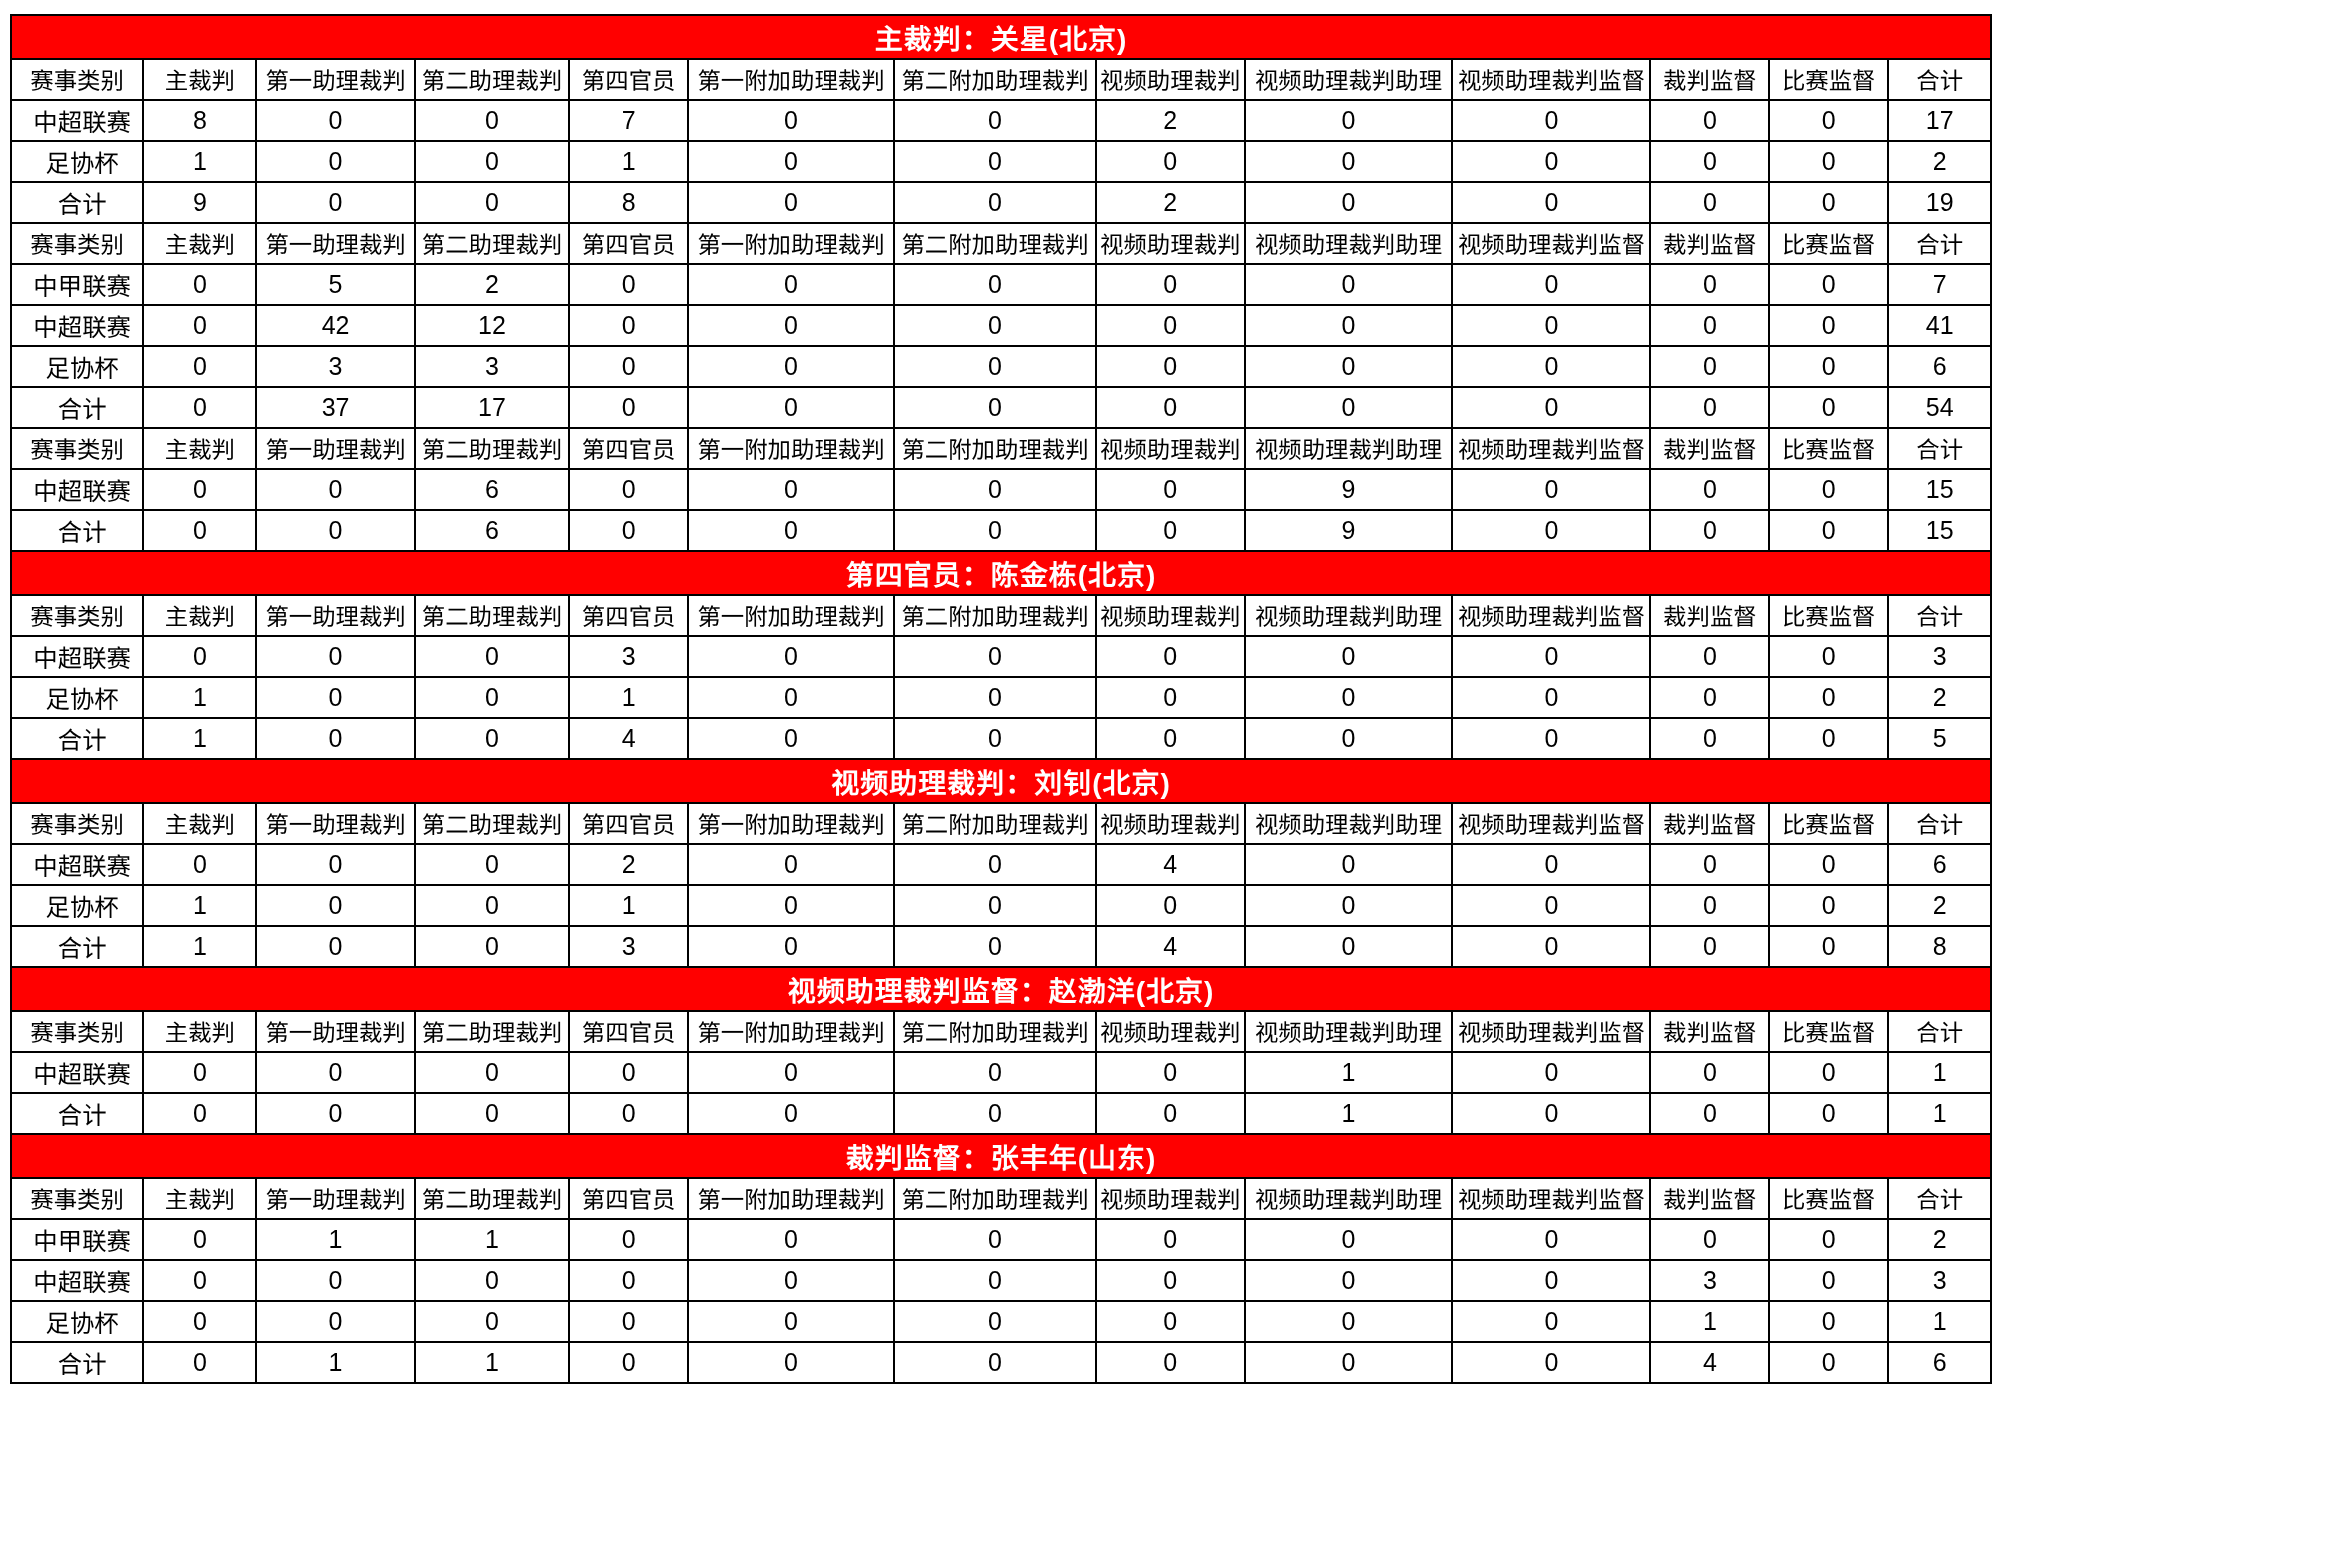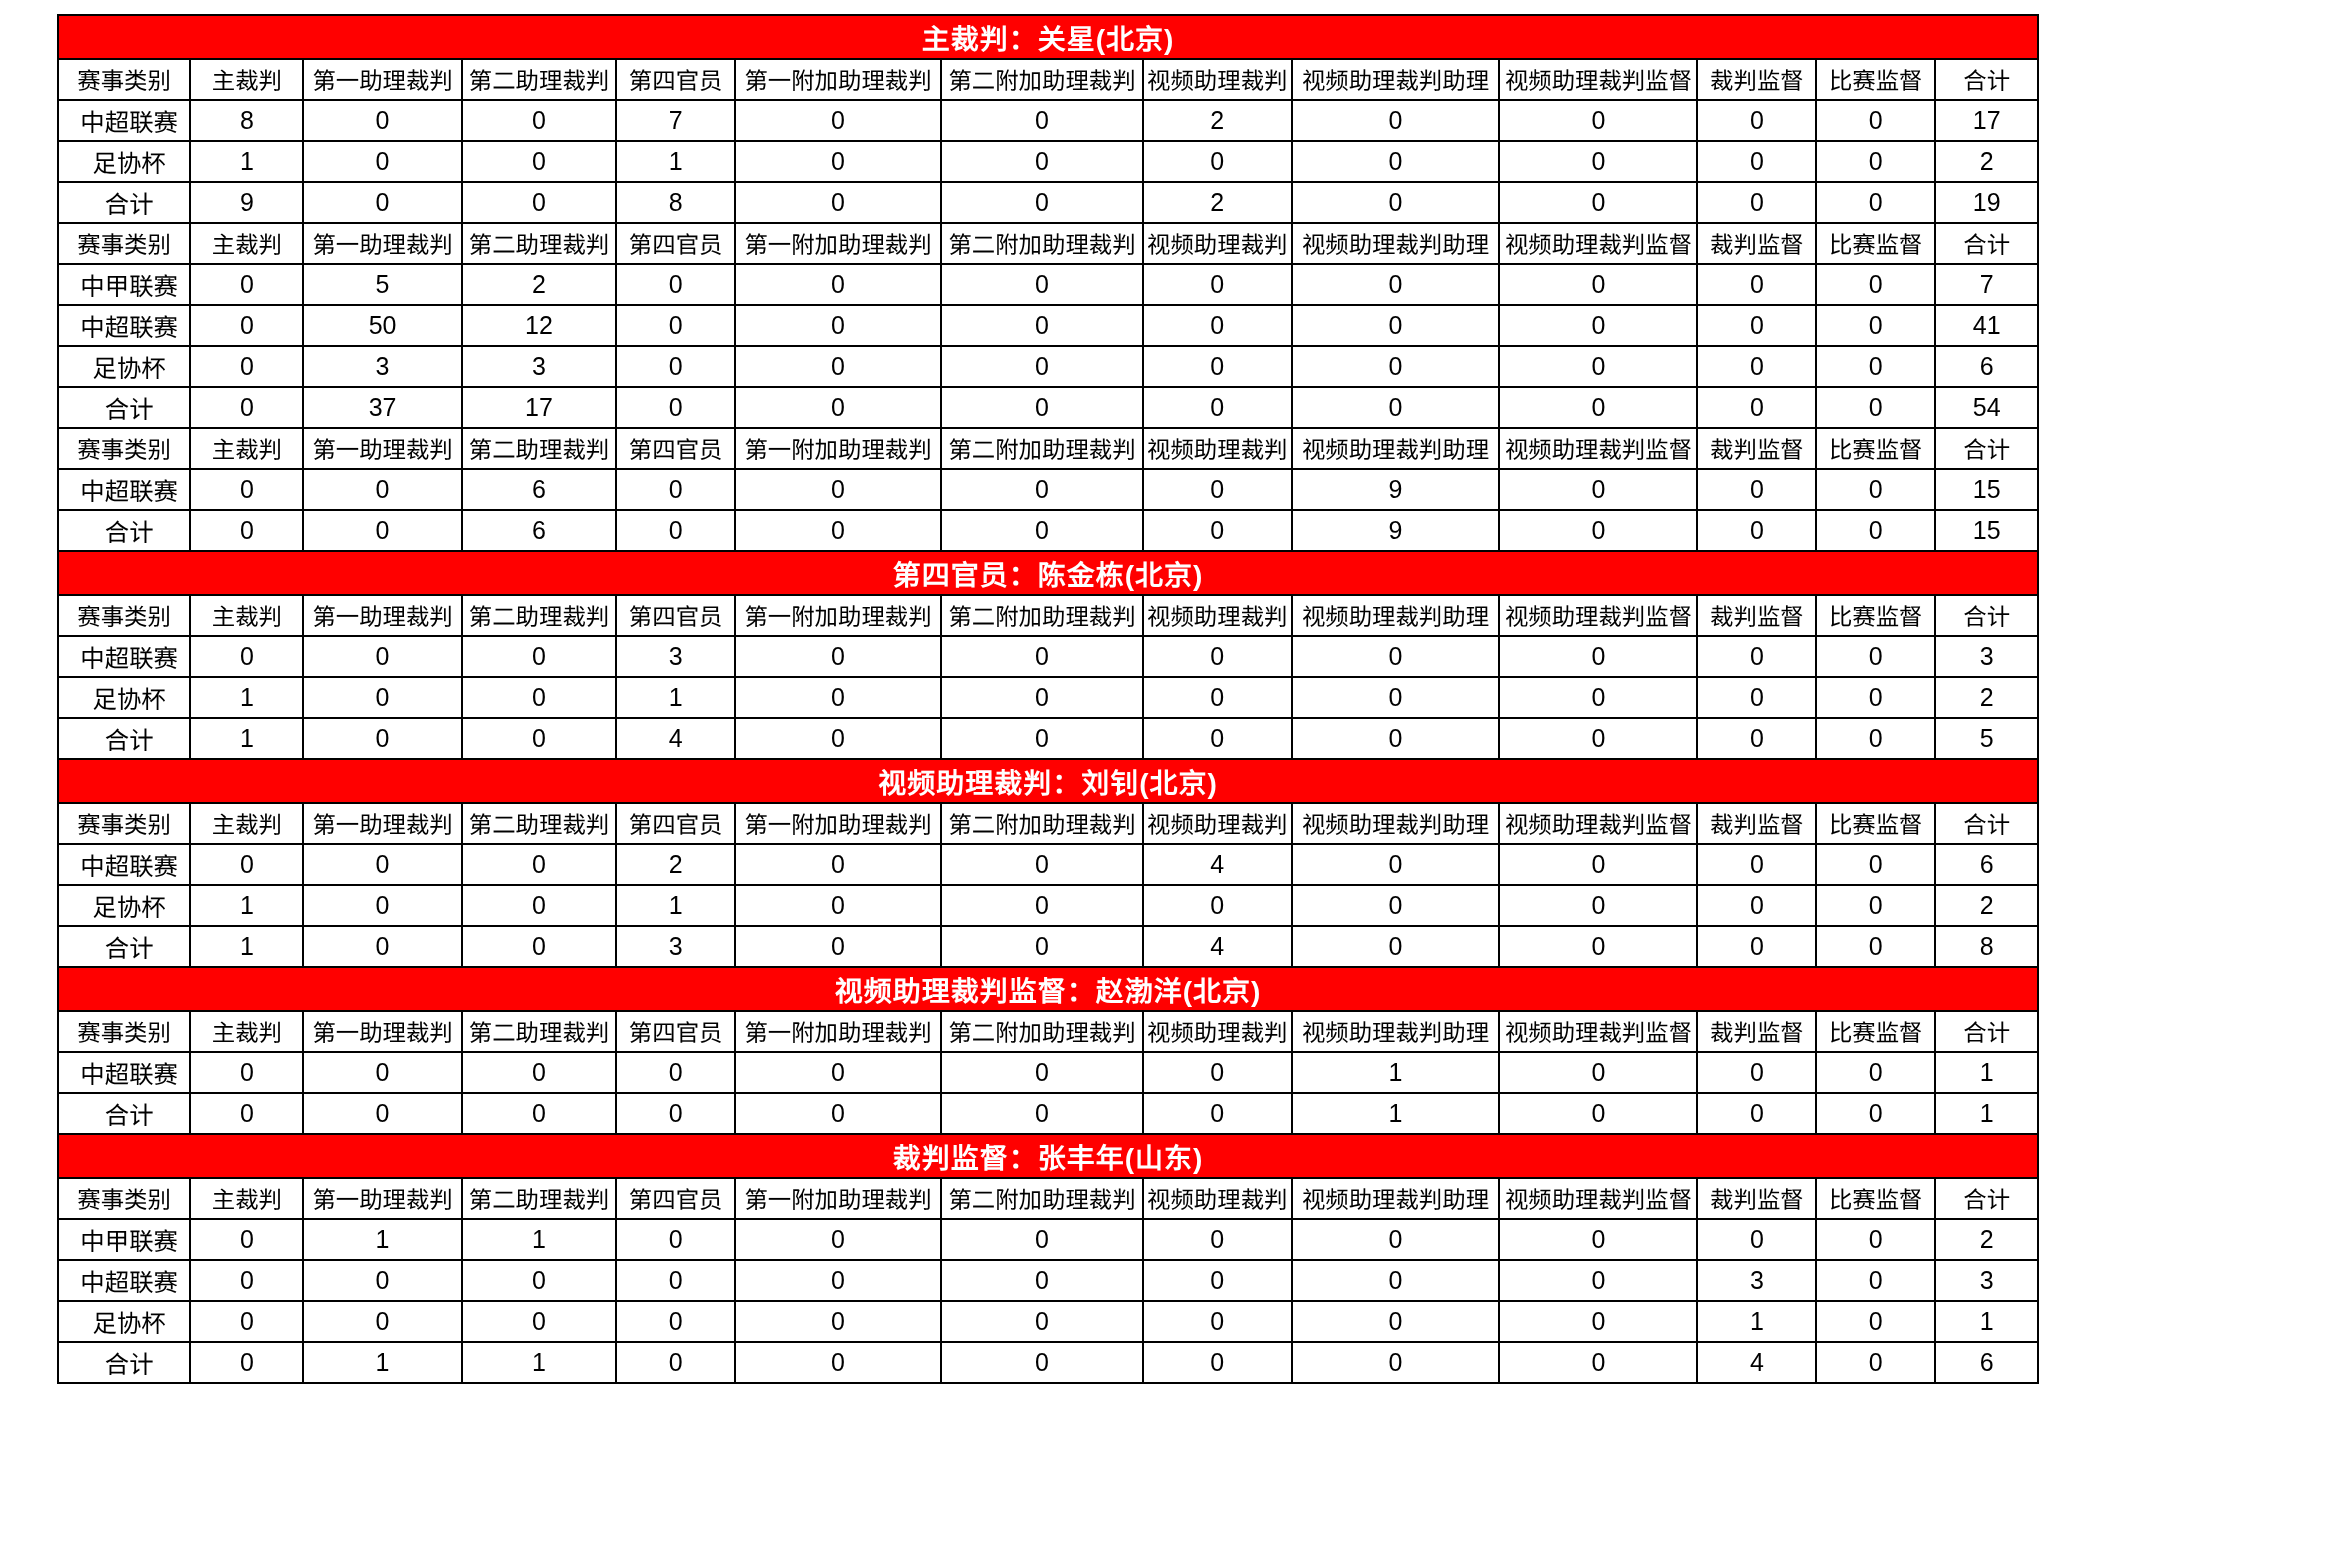--- a/index.html
+++ b/index.html
@@ -12,21 +12,20 @@
   * { box-sizing: border-box; }
   html, body {
     margin: 0;
     padding: 0;
     background: var(--page-bg);
     font-family: "Liberation Sans", sans-serif;
   }
   .page {
     width: 2002px;
     padding: 13.7px 9.8px 3.9px 9.8px;
-    margin-left: 47px;
   }
   table.ref-table {
     width: 100%;
     border-collapse: collapse;
     table-layout: fixed;
   }
   table.ref-table th,
   table.ref-table td {
     border: 2px solid var(--border-color);
     border-top-width: 2.9px;
@@ -170,21 +169,21 @@
           <td class="value-cell">0</td>
           <td class="value-cell">0</td>
           <td class="value-cell">0</td>
           <td class="value-cell">0</td>
           <td class="value-cell">0</td>
           <td class="value-cell">7</td>
         </tr>
         <tr>
           <td class="category-cell">中超联赛</td>
           <td class="value-cell">0</td>
-          <td class="value-cell">50</td>
+          <td class="value-cell">42</td>
           <td class="value-cell">12</td>
           <td class="value-cell">0</td>
           <td class="value-cell">0</td>
           <td class="value-cell">0</td>
           <td class="value-cell">0</td>
           <td class="value-cell">0</td>
           <td class="value-cell">0</td>
           <td class="value-cell">0</td>
           <td class="value-cell">0</td>
           <td class="value-cell">41</td>

